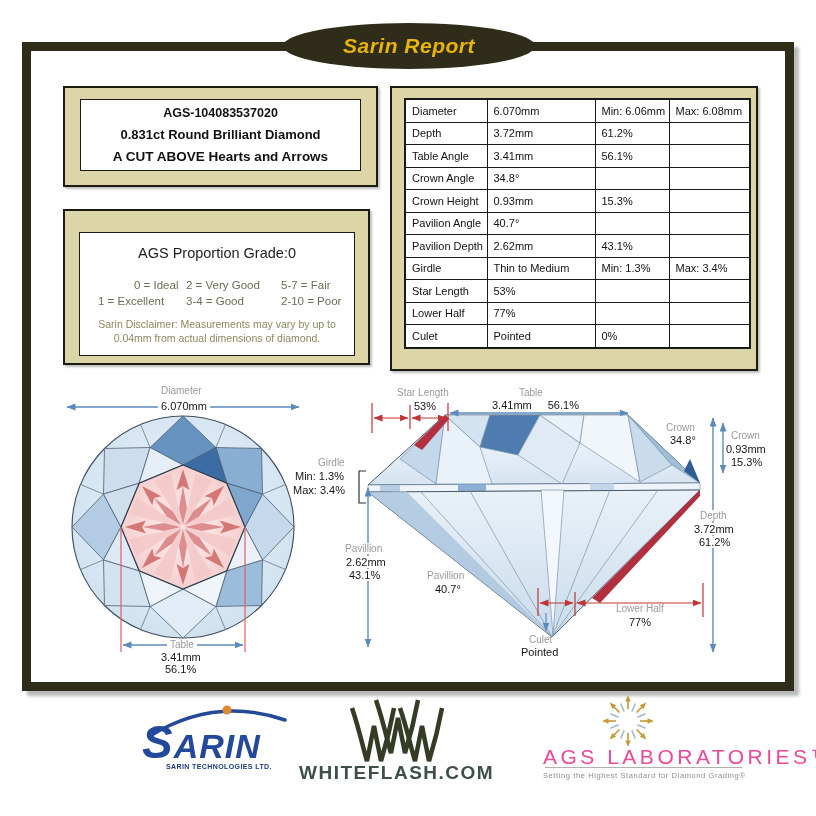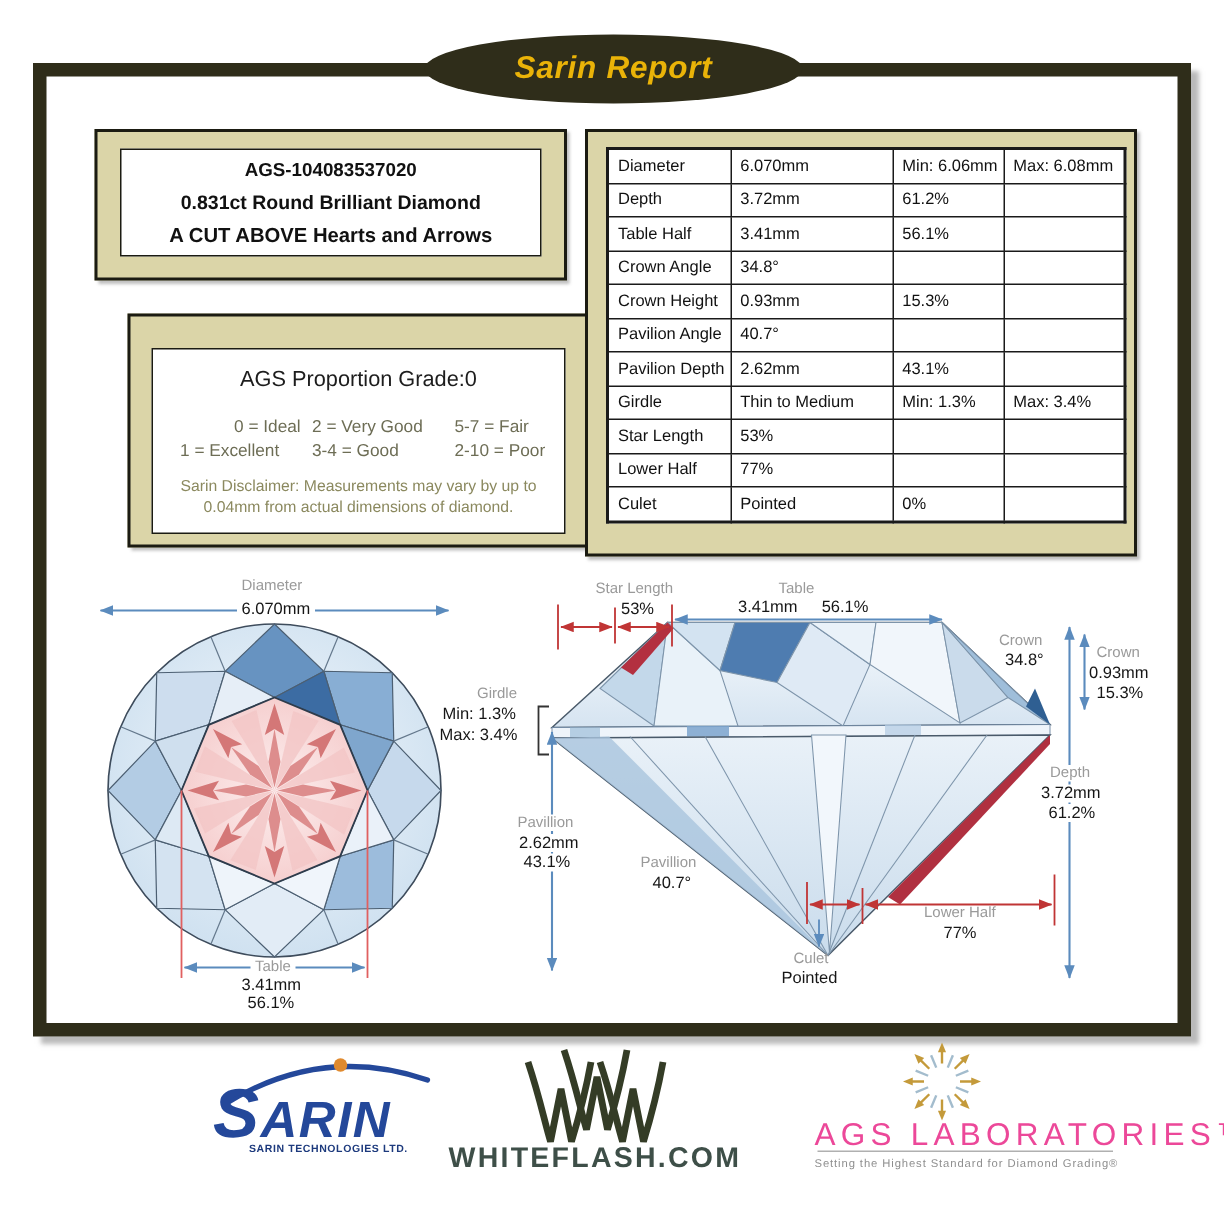--- a/index.html
+++ b/index.html
@@ -46,21 +46,21 @@
   </div>
 
   <div class="tanbox" style="left:63px;top:86px;width:311px;height:97px;text-decoration:underline;">
     <div class="whitebox" style="left:15px;top:11px;width:279px;height:70px;">
       <div class="idl" style="top:6px;font-size:12.5px;">AGS-104083537020</div>
       <div class="idl" style="top:27px;font-size:13px;">0.831ct Round Brilliant Diamond</div>
       <div class="idl" style="top:49px;font-size:13.5px;">A CUT ABOVE Hearts and Arrows</div>
     </div>
   </div>
 
-  <div class="tanbox" style="left:63px;top:209px;width:303px;height:152px;margin-left:22px;">
+  <div class="tanbox" style="left:63px;top:209px;width:303px;height:152px;">
     <div class="whitebox" style="left:14px;top:21px;width:274px;height:122px;">
       <div class="grade-title">AGS Proportion Grade:0</div>
       <span class="gcell" style="left:30px;top:46px;padding-left:24px;">0 = Ideal</span>
       <span class="gcell" style="left:106px;top:46px;">2 = Very Good</span>
       <span class="gcell" style="left:201px;top:46px;">5-7 = Fair</span>
       <span class="gcell" style="left:18px;top:62px;">1 = Excellent</span>
       <span class="gcell" style="left:106px;top:62px;">3-4 = Good</span>
       <span class="gcell" style="left:201px;top:62px;">2-10 = Poor</span>
       <div class="disc" style="top:84px;">Sarin Disclaimer:  Measurements may vary by up to</div>
       <div class="disc" style="top:98px;">0.04mm from actual dimensions of diamond.</div>
@@ -83,21 +83,21 @@
               <td>Min: 6.06mm</td>
               <td>Max: 6.08mm</td>
             </tr>
           <tr>
               <td>Depth</td>
               <td>3.72mm</td>
               <td>61.2%</td>
               <td></td>
             </tr>
           <tr>
-              <td>Table Half</td>
+              <td>Table Angle</td>
               <td>3.41mm</td>
               <td>56.1%</td>
               <td></td>
             </tr>
           <tr>
               <td>Crown Angle</td>
               <td>34.8°</td>
               <td></td>
               <td></td>
             </tr>

